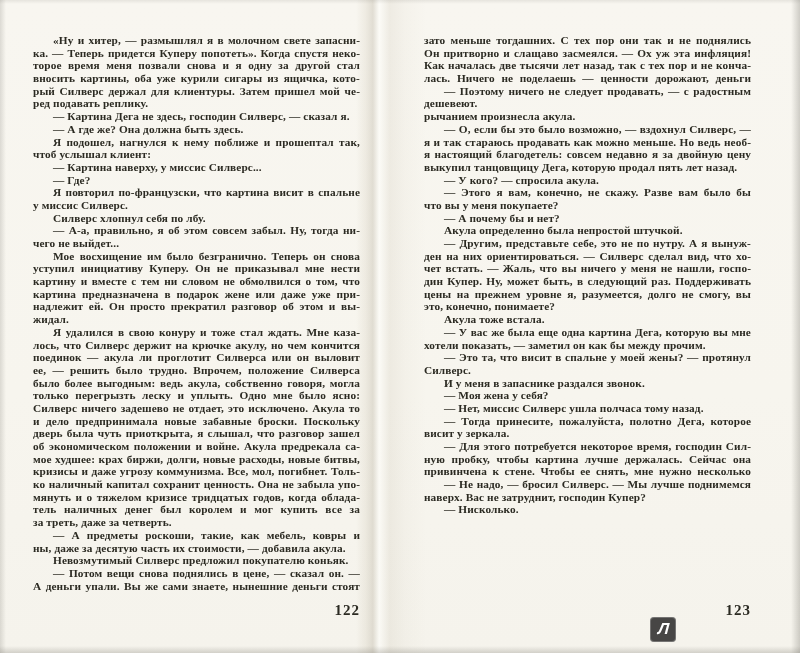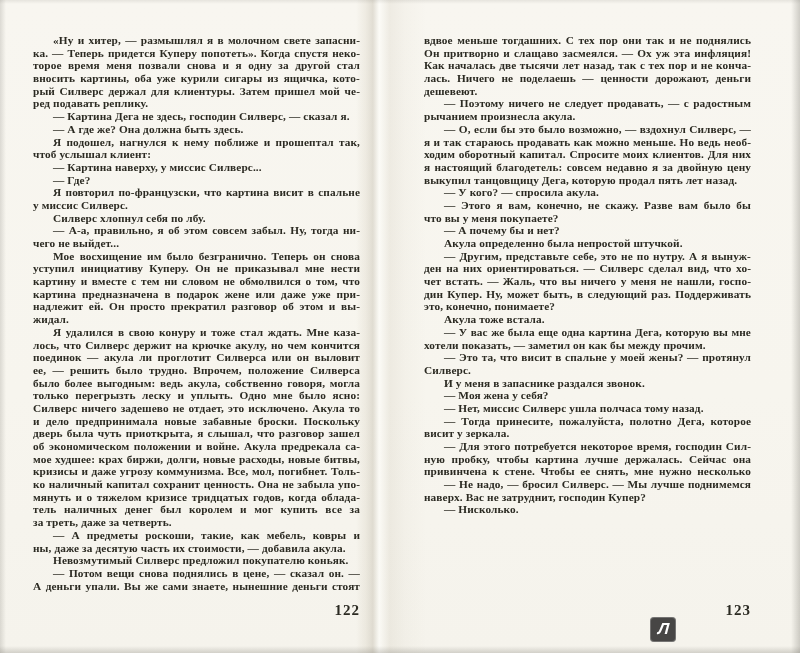--- a/index.html
+++ b/index.html
@@ -127,41 +127,41 @@
         <div class="line end">ны, даже за десятую часть их стоимости, — добавила акула.</div>
         <div class="line ind end">Невозмутимый Силверс предложил покупателю коньяк.</div>
         <div class="line ind">— Потом вещи снова поднялись в цене, — сказал он. —</div>
         <div class="line">А деньги упали. Вы же сами знаете, нынешние деньги стоят</div>
       </div>
     <div class="page-number">122</div>
   </div>
 
   <div class="page page-right">
     <div class="text-block" id="right-lines">
-        <div class="line">вдвое меньше тогдашних. С тех пор они так и не поднялись</div>
+        <div class="line">зато меньше тогдашних. С тех пор они так и не поднялись</div>
         <div class="line">Он притворно и слащаво засмеялся. — Ох уж эта инфляция!</div>
         <div class="line">Как началась две тысячи лет назад, так с тех пор и не конча-</div>
         <div class="line">лась. Ничего не поделаешь — ценности дорожают, деньги</div>
+        <div class="line ind">— Поэтому ничего не следует продавать, — с радостным</div>
         <div class="line end">дешевеют.</div>
-        <div class="line ind">— Поэтому ничего не следует продавать, — с радостным</div>
         <div class="line end">рычанием произнесла акула.</div>
         <div class="line ind">— О, если бы это было возможно, — вздохнул Силверс, —</div>
         <div class="line">я и так стараюсь продавать как можно меньше. Но ведь необ-</div>
-        <div class="line">ходим оборотный капитал. Спросите моих клиентов. Для них</div>
         <div class="line">я настоящий благодетель: совсем недавно я за двойную цену</div>
         <div class="line end">выкупил танцовщицу Дега, которую продал пять лет назад.</div>
         <div class="line ind end">— У кого? — спросила акула.</div>
         <div class="line ind">— Этого я вам, конечно, не скажу. Разве вам было бы</div>
         <div class="line end">что вы у меня покупаете?</div>
         <div class="line ind end">— А почему бы и нет?</div>
         <div class="line ind end">Акула определенно была непростой штучкой.</div>
         <div class="line ind">— Другим, представьте себе, это не по нутру. А я вынуж-</div>
         <div class="line">ден на них ориентироваться. — Силверс сделал вид, что хо-</div>
         <div class="line">чет встать. — Жаль, что вы ничего у меня не нашли, госпо-</div>
         <div class="line">дин Купер. Ну, может быть, в следующий раз. Поддерживать</div>
+        <div class="line">цены на прежнем уровне я, разумеется, долго не смогу, вы</div>
         <div class="line end">это, конечно, понимаете?</div>
         <div class="line ind end">Акула тоже встала.</div>
         <div class="line ind">— У вас же была еще одна картина Дега, которую вы мне</div>
         <div class="line end">хотели показать, — заметил он как бы между прочим.</div>
         <div class="line ind">— Это та, что висит в спальне у моей жены? — протянул</div>
         <div class="line end">Силверс.</div>
         <div class="line ind end">И у меня в запаснике раздался звонок.</div>
         <div class="line ind end">— Моя жена у себя?</div>
         <div class="line ind end">— Нет, миссис Силверс ушла полчаса тому назад.</div>
         <div class="line ind">— Тогда принесите, пожалуйста, полотно Дега, которое</div>

